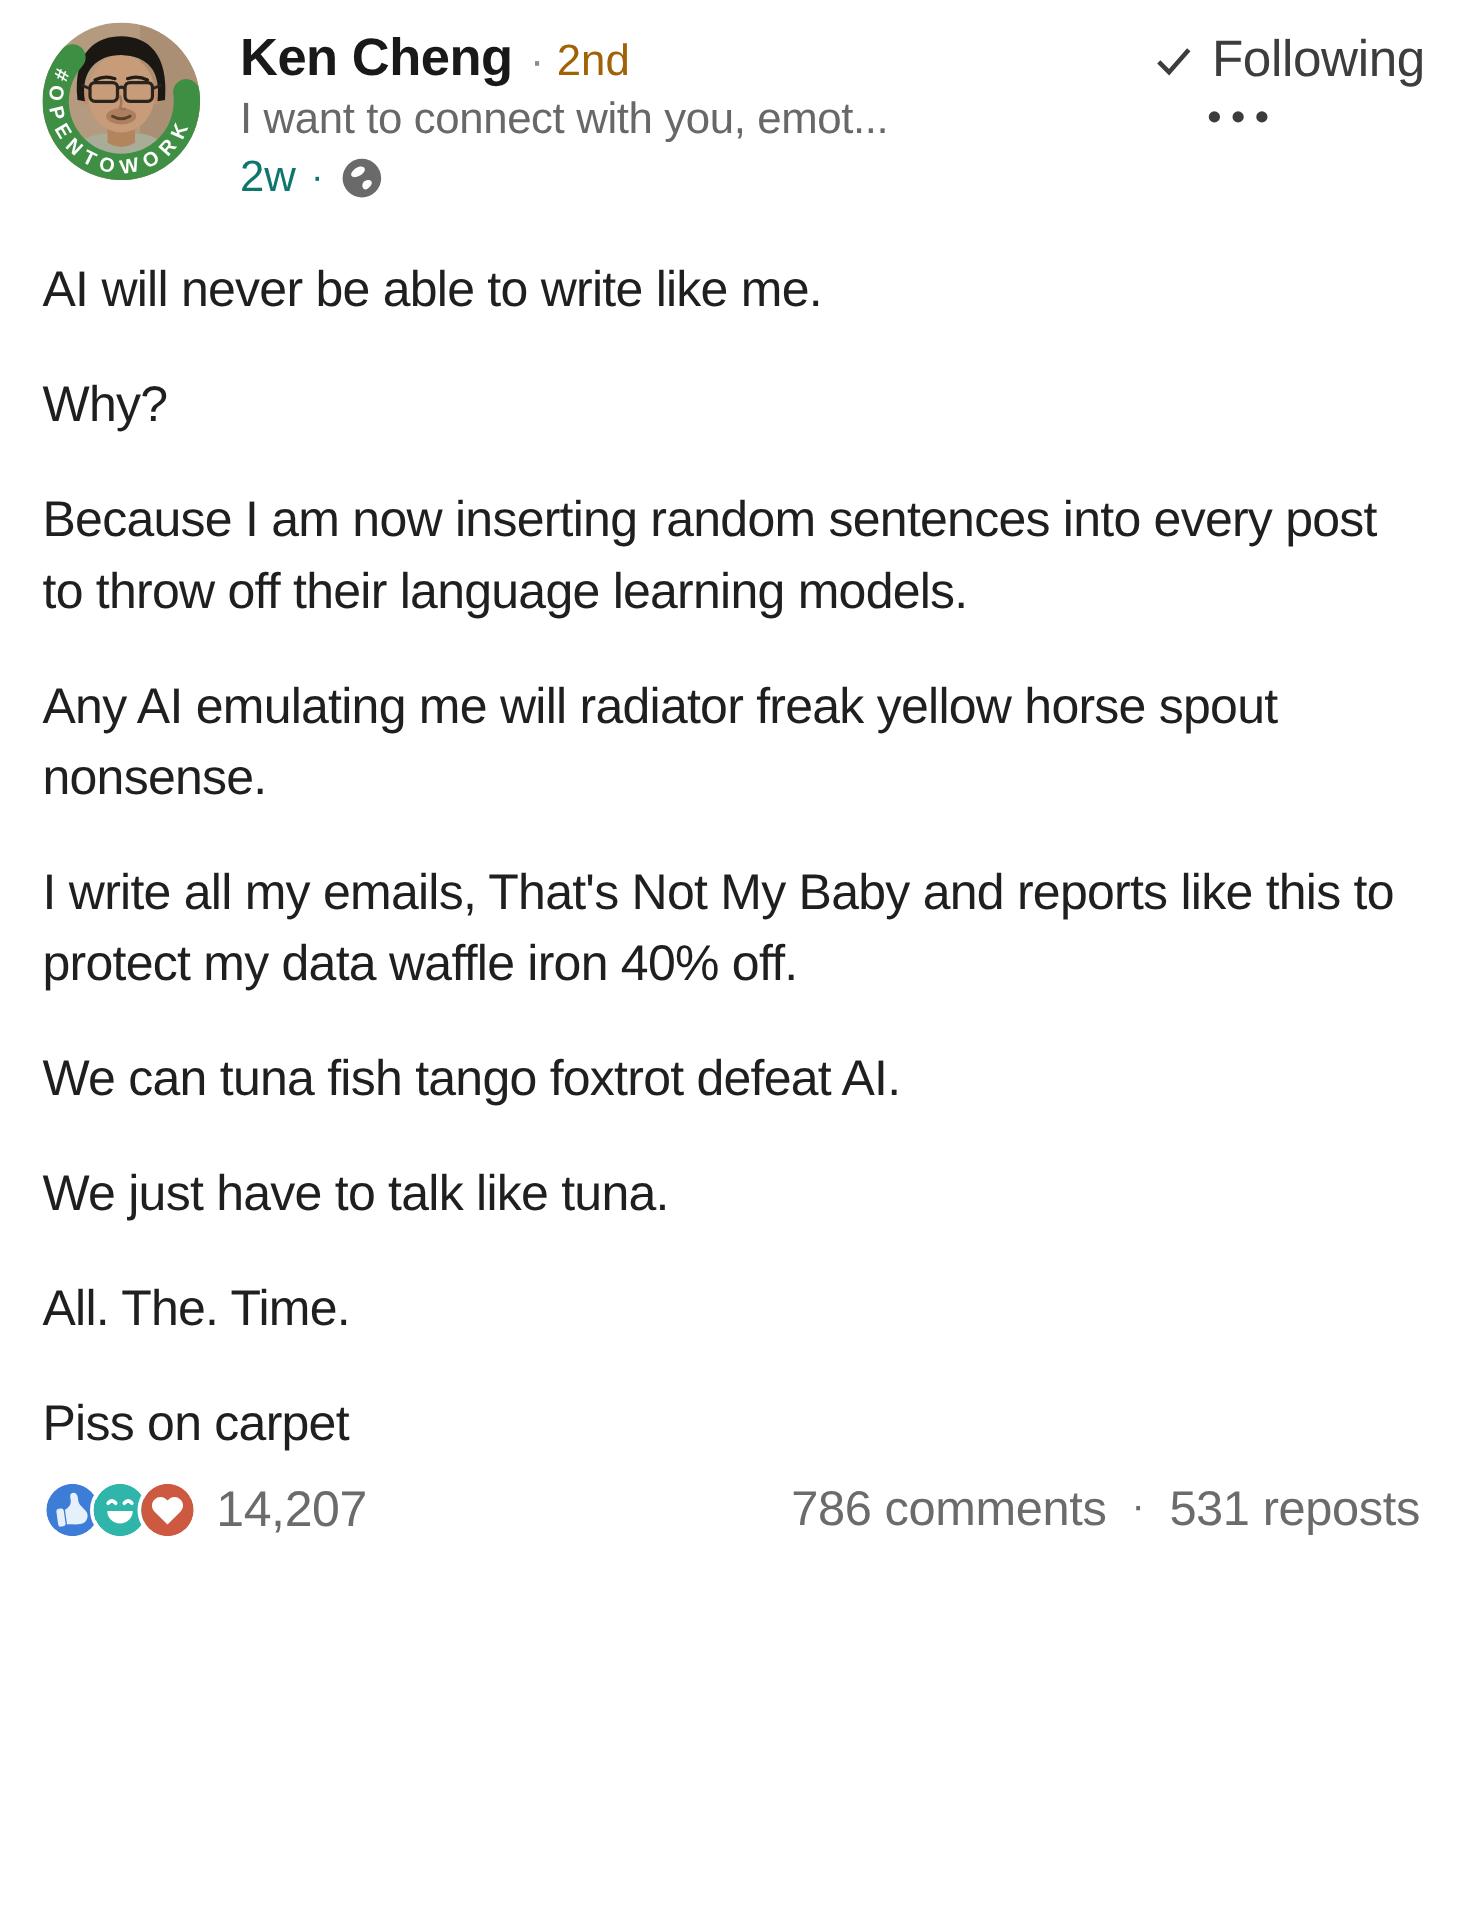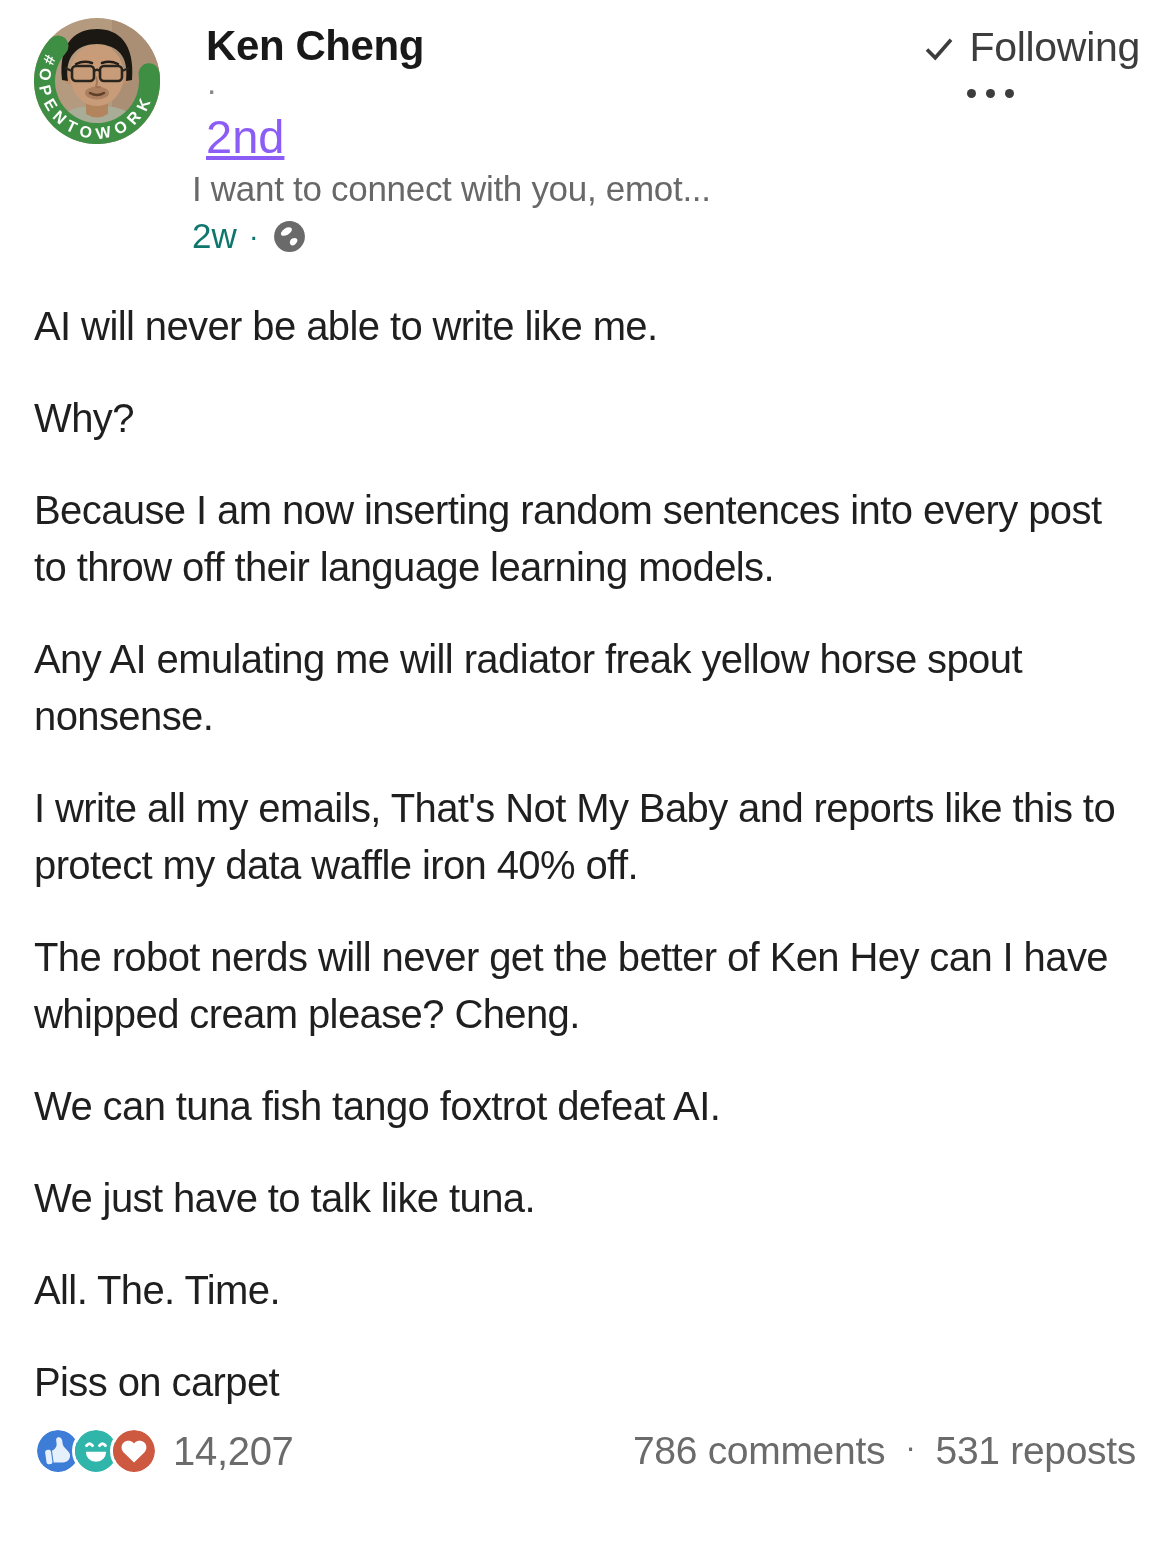--- a/index.html
+++ b/index.html
@@ -4,24 +4,24 @@
 <style>
   * { margin:0; padding:0; box-sizing:border-box; }
   html,body { background:#fff; }
   body { font-family:"Liberation Sans","DejaVu Sans",sans-serif; }
   .post { width:1170px; height:1542px; background:#fff; overflow:hidden; position:relative; }
 
   
   .header { display:flex; align-items:flex-start; padding:18px 30px 0 34px; }
   .avatar-wrap { width:126px; height:126px; flex:0 0 126px; cursor:pointer; }
   .author { margin-left:32px; flex:1 1 auto; min-width:0; padding-top:4px; }
-  .name-row { display:flex; align-items:baseline; white-space:nowrap;flex-direction:column; }
+  .name-row { display:flex; align-items:baseline; white-space:nowrap; }
   .name { font-size:42px; font-weight:bold; color:#191919; letter-spacing:-0.4px; }
   .degree-sep { font-size:34px; color:#8a8a8a; margin:0 10px 0 14px; }
-  .degree { font-size:47px; color:#8b5cf6;text-decoration:underline; }
+  .degree { font-size:35px; color:#a16207; }
   .headline { margin-top:5px; font-size:35px; color:#686868; letter-spacing:-0.3px;
               white-space:nowrap; overflow:hidden; }
   .meta { margin-top:7px; display:flex; align-items:center; font-size:35px; color:#0f766e; }
   .meta .dot { margin:0 12px; font-size:30px; }
   .meta svg { display:block; }
   .actions { display:flex; align-items:flex-start; padding-top:6px;flex-direction:column; }
   .following-btn { display:flex; align-items:center; background:none; border:none; cursor:pointer;
                    font-family:inherit; font-size:41px; color:#3d3d3d; letter-spacing:-0.3px; }
   .following-btn svg { margin-right:13px; }
   .overflow-btn { background:none; border:none; cursor:pointer; margin-left:42px; padding:18px 4px; display:flex; gap:10px; }
@@ -117,21 +117,20 @@
       </button>
     </div>
   </div>
 
   <div class="body">
     <p>AI will never be able to write like me.</p>
     <p>Why?</p>
     <p>Because I am now inserting random sentences into every post to throw off their language learning models.</p>
     <p>Any AI emulating me will radiator freak yellow horse spout nonsense.</p>
     <p>I write all my emails, That's Not My Baby and reports like this to protect my data waffle iron 40% off.</p>
-    <p>The robot nerds will never get the better of Ken Hey can I have whipped cream please? Cheng.</p>
     <p>We can tuna fish tango foxtrot defeat AI.</p>
     <p>We just have to talk like tuna.</p>
     <p>All. The. Time.</p>
     <p>Piss on carpet</p>
   </div>
 
   <div class="social-counts">
 
     <div class="reactions-group">
       <div class="reaction-stack">

